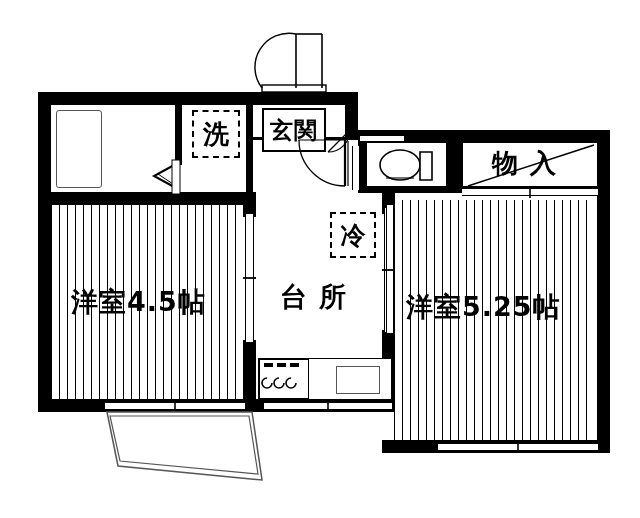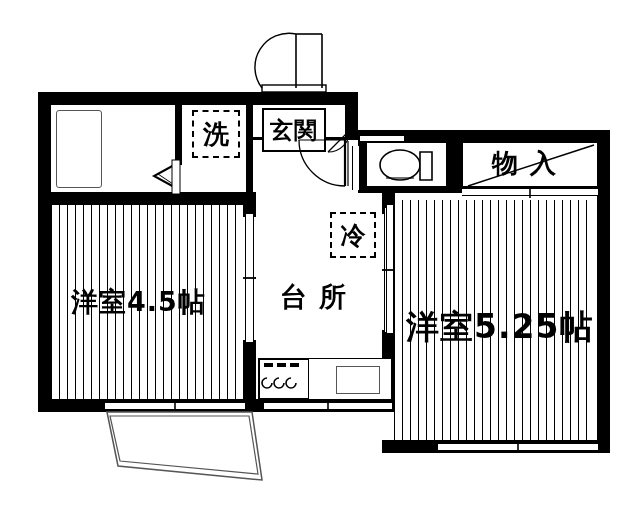--- a/index.html
+++ b/index.html
@@ -137,21 +137,21 @@
   <div class="label" style="left:492px;top:150px;font-size:26px;letter-spacing:12px;">物入</div>
 
   <div class="boxed-dashed" style="left:330px;top:212px;width:46px;height:46px;">
     <div class="ctr">
       <span class="label" style="position:static;font-size:25px;">冷</span>
     </div>
   </div>
 
   <div class="label" style="left:71px;top:288px;font-size:27px;letter-spacing:1px;">洋室4.5帖</div>
 
-  <div class="label" style="left:406px;top:310px;font-size:33px;letter-spacing:1px;">洋室5.25帖</div>
+  <div class="label" style="left:406px;top:293px;font-size:27px;letter-spacing:1px;">洋室5.25帖</div>
 
   <div class="outline" style="left:258px;top:358px;width:134px;height:42px;border:1.5px solid #000;"></div>
   <div class="outline" style="left:259px;top:359px;width:50px;height:40px;border:1.2px solid #000;"></div>
   <div class="outline" style="left:336px;top:366px;width:44px;height:28px;border:1.5px solid #555;"></div>
 
   <div class="window" style="left:105px;top:402px;width:140px;height:8px;"></div>
 
   <div class="window" style="left:264px;top:402px;width:128px;height:8px;"></div>
 
   <div class="window" style="left:438px;top:443px;width:160px;height:8px;"></div>

